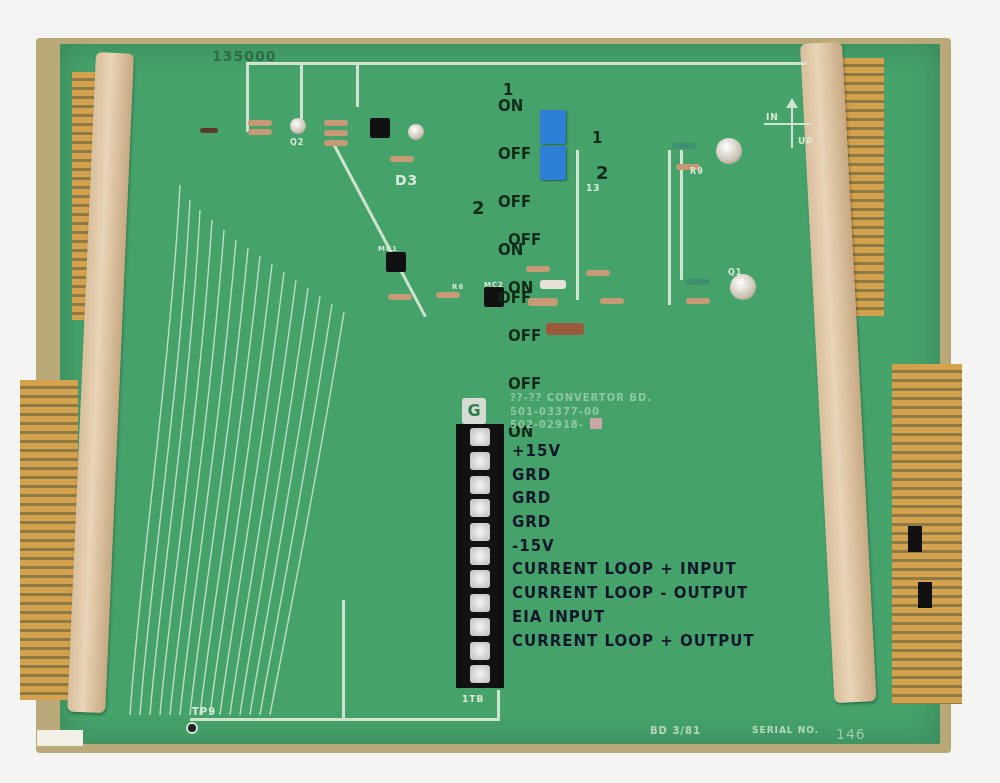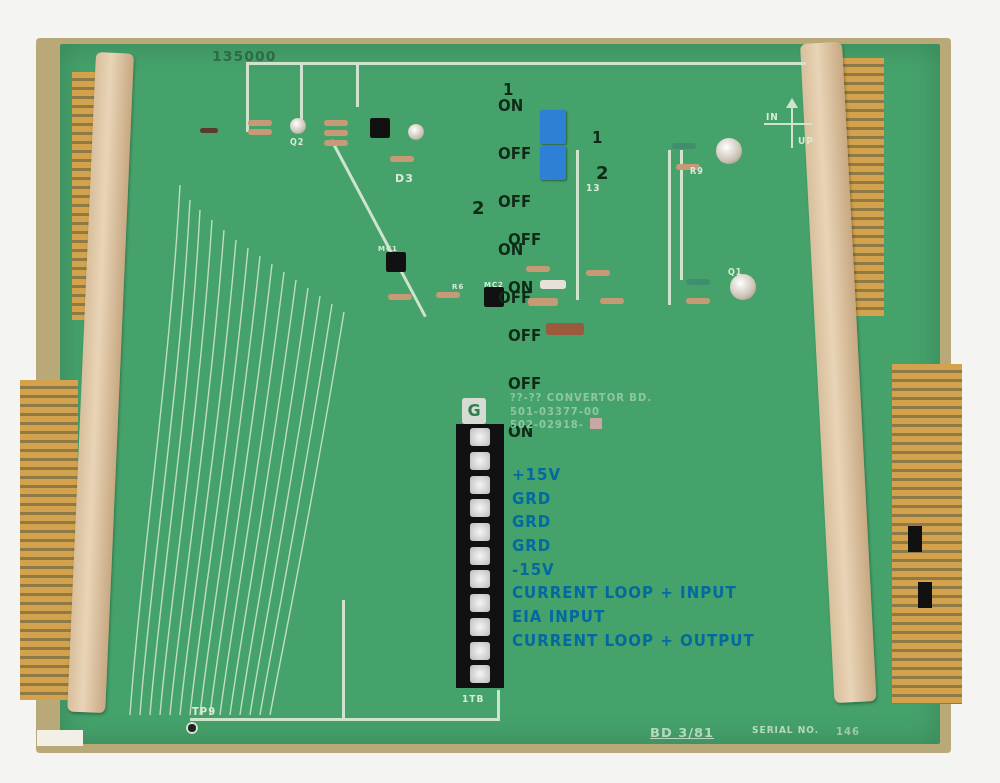--- a/index.html
+++ b/index.html
@@ -9,21 +9,21 @@
   .rail{position:absolute;width:38px;background:linear-gradient(90deg,#d8bf9c,#e9d4b6 40%,#c7a882);border-radius:6px;box-shadow:1px 2px 3px rgba(0,0,0,.3);}
   .trace{position:absolute;background:#cfe3cf;}
   .silk{position:absolute;color:#d9ead9;letter-spacing:1px;font-weight:bold;white-space:nowrap;}
   .ink{position:absolute;color:#102a18;font-weight:bold;font-family:"DejaVu Sans",sans-serif;line-height:16px;white-space:pre;font-size:15px;}
   .resistor{position:absolute;width:24px;height:6px;border-radius:3px;background:#c59a74;}
   .ic{position:absolute;width:20px;height:20px;background:#111;border-radius:2px;}
   .cap{position:absolute;width:22px;height:22px;border-radius:50%;background:radial-gradient(circle at 40% 35%,#fff,#cbc3b5 60%,#8a8270);}
   .dip{position:absolute;width:26px;height:34px;background:#2e7fd6;border-radius:2px;box-shadow:1px 1px 2px rgba(0,0,0,.4);}
   .terminal{position:absolute;left:456px;top:424px;width:48px;height:264px;background:#111;}
   .screw{position:absolute;left:14px;width:20px;height:18px;border-radius:3px;background:radial-gradient(circle,#f5f5f5,#bcbcbc);}
-  .term-labels{position:absolute;left:512px;top:464px;color:#0369a1;font-family:"DejaVu Sans",sans-serif;font-size:15px;font-weight:bold;letter-spacing:1px;}
+  .term-labels{position:absolute;left:512px;top:440px;color:#0f172a;font-family:"DejaVu Sans",sans-serif;font-size:15px;font-weight:bold;letter-spacing:1px;}
   .term-labels div{height:23.7px;line-height:23.7px;}
   .logo{position:absolute;left:462px;top:398px;width:24px;height:26px;background:#d6dcd4;border-radius:3px;color:#2f7d4a;font-size:16px;text-align:center;line-height:26px;font-weight:bold;}
   .label-sticker{position:absolute;left:37px;top:730px;width:46px;height:16px;background:#f2efe6;}
 </style>
 </head>
 <body>
 
 <div>
 
   <div class="edge" style="left:36px;top:38px;width:915px;height:715px;border-radius:4px;background:#b9a978;"></div>
@@ -116,21 +116,21 @@
     <div>ON</div>
     <div>OFF</div>
     <div>OFF</div>
     <div>ON</div>
   </div>
   <div class="ink" style="left:592px;top:130px;">1</div>
   <div class="ink" style="left:596px;top:165px;font-size:18px;">2</div>
 
   <div class="silk" style="left:212px;top:48px;font-size:14px;color:#2f6b46;">135000</div>
   <div class="silk" style="left:290px;top:138px;font-size:8px;">Q2</div>
-  <div class="silk" style="left:395px;top:172px;font-size:11px;">D3</div>
+  <div class="silk" style="left:395px;top:172px;font-size:14px;">D3</div>
   <div class="silk" style="left:378px;top:245px;font-size:7px;">MC1</div>
   <div class="silk" style="left:484px;top:281px;font-size:7px;">MC2</div>
   <div class="silk" style="left:452px;top:283px;font-size:7px;">R6</div>
   <div class="silk" style="left:690px;top:167px;font-size:8px;">R9</div>
   <div class="silk" style="left:728px;top:268px;font-size:8px;">Q1</div>
   <div class="silk" style="left:586px;top:183px;font-size:9px;">13</div>
 
   <div class="silk" style="left:766px;top:112px;font-size:9px;">IN</div>
   <div class="silk" style="left:798px;top:136px;font-size:9px;">UP</div>
   <div class="trace" style="left:764px;top:123px;width:48px;height:2px;"></div>
@@ -156,28 +156,29 @@
     <div class="screw" style="top:218px;"></div>
     <div class="screw" style="top:241px;"></div>
   </div>
   <div class="term-labels">
     <div>+15V</div>
     <div>GRD</div>
     <div>GRD</div>
     <div>GRD</div>
     <div>-15V</div>
     <div>CURRENT LOOP + INPUT</div>
+    <div>CURRENT LOOP - OUTPUT</div>
     <div>EIA INPUT</div>
     <div>CURRENT LOOP + OUTPUT</div>
   </div>
   <div class="silk" style="left:462px;top:694px;font-size:9px;">1TB</div>
 
   <div style="position:absolute;left:186px;top:722px;width:8px;height:8px;border-radius:50%;background:#222;border:2px solid #d5e8d2;"></div>
   <div class="silk" style="left:192px;top:706px;font-size:10px;">TP9</div>
-  <div class="silk" style="left:650px;top:725px;font-size:13px;color:#b7d8bf;text-decoration:underline;">BD 3/81</div>
+  <div class="silk" style="left:650px;top:725px;font-size:10px;color:#b7d8bf;">BD 3/81</div>
   <div class="silk" style="left:752px;top:725px;font-size:9px;color:#b7d8bf;">SERIAL NO.</div>
-  <div class="silk" style="left:836px;top:726px;font-size:10px;color:#9fc9a9;font-weight:bold;">146</div>
+  <div class="silk" style="left:836px;top:726px;font-size:14px;color:#9fc9a9;font-weight:normal;">146</div>
 
   <div class="label-sticker"></div>
 
   <div style="position:absolute;left:908px;top:526px;width:14px;height:26px;background:#111;"></div>
   <div style="position:absolute;left:918px;top:582px;width:14px;height:26px;background:#111;"></div>
 </div>
 
 </body></html>

